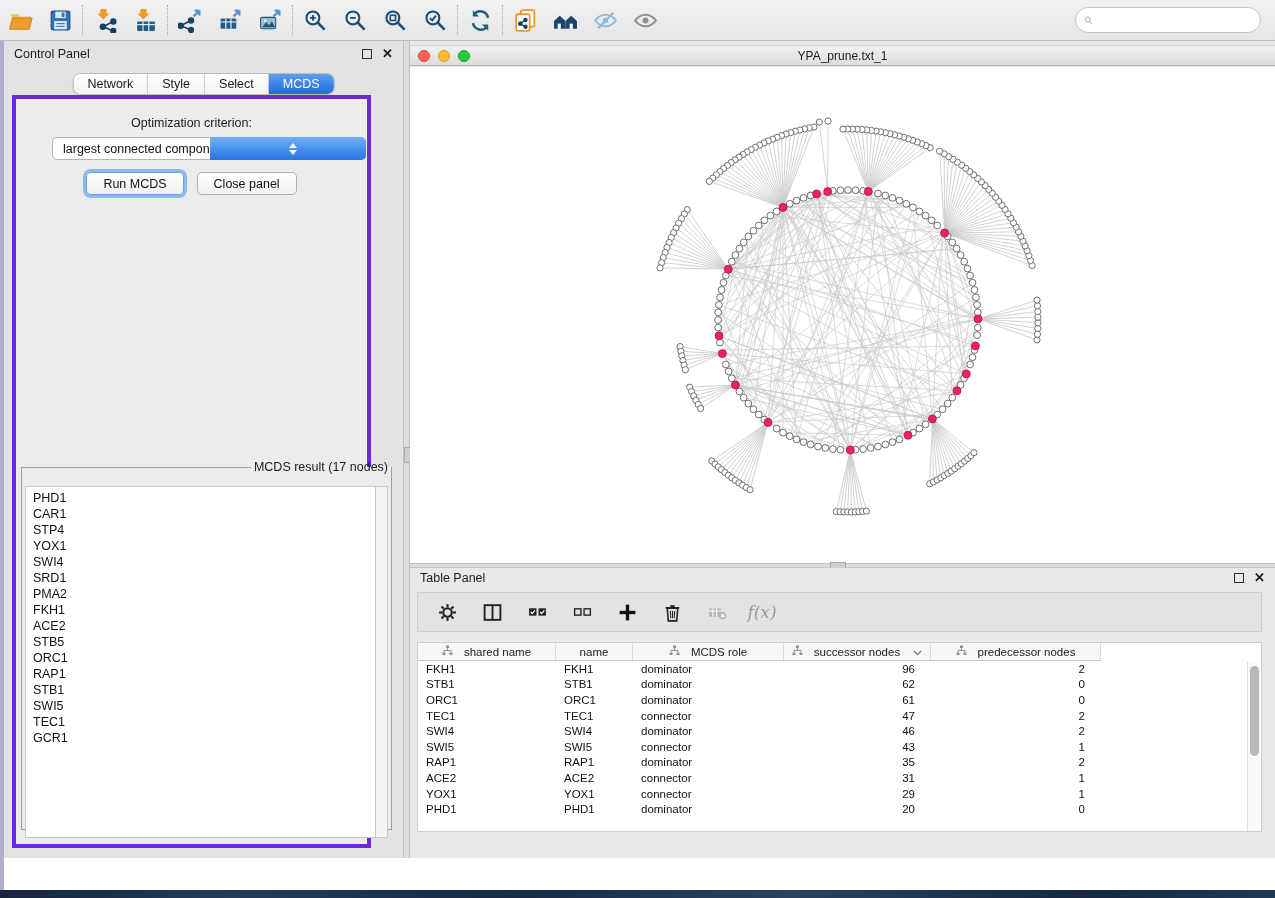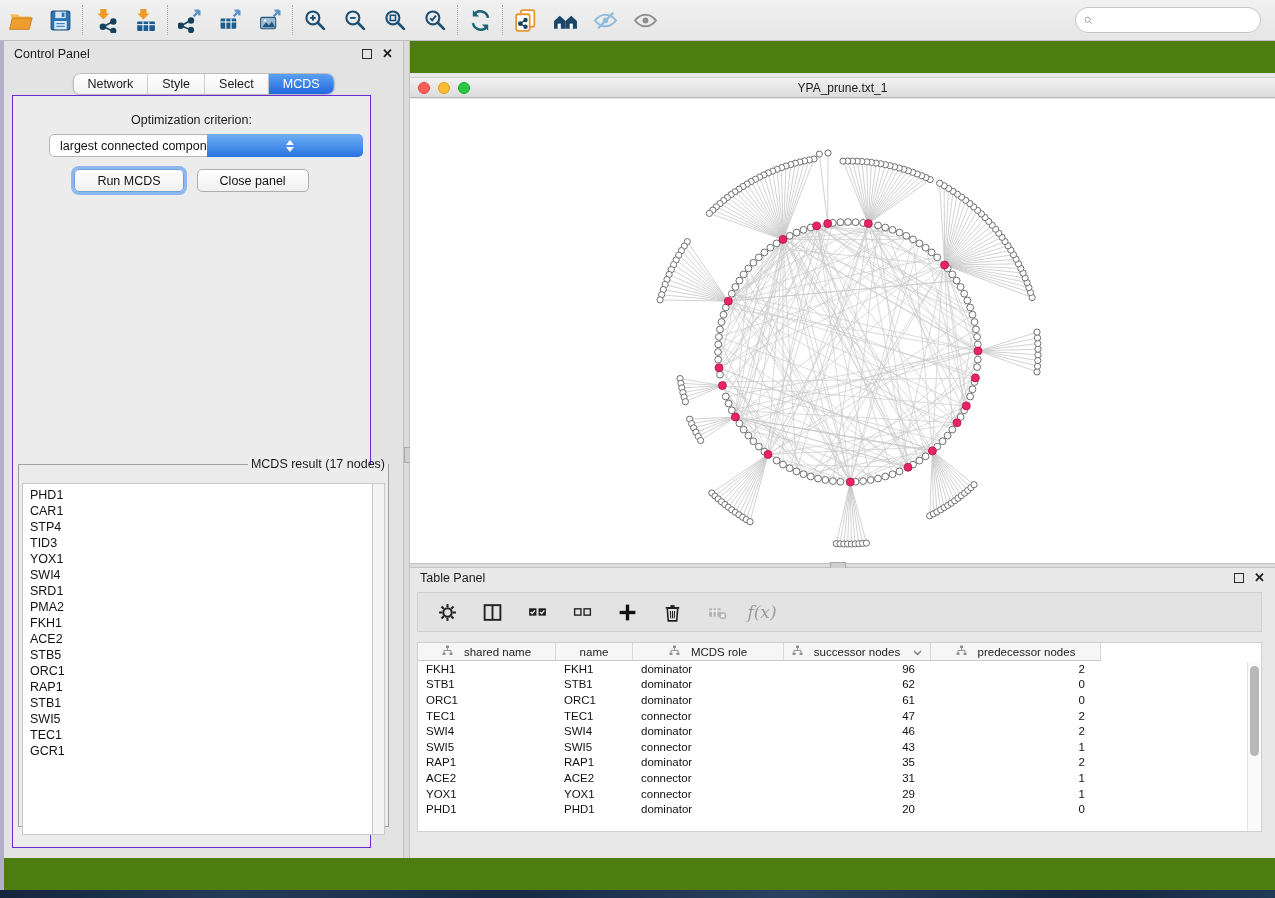--- a/index.html
+++ b/index.html
@@ -1,17 +1,17 @@
 <!DOCTYPE html>
 <html><head>
 <meta charset="utf-8">
 <style>
   html,body{margin:0;padding:0;background:#1b2c44;}
   *{box-sizing:border-box;font-family:"Liberation Sans",sans-serif;}
-  .app{position:relative;width:1275px;height:898px;background:#4d7c0f;overflow:hidden;}
+  .app{position:relative;width:1275px;height:898px;background:#ffffff;overflow:hidden;}
 
   
   .toolbar{position:absolute;left:0;top:0;width:1275px;height:41px;background:linear-gradient(#f1f1f1,#e6e6e6);border-bottom:1px solid #bdbdbd;display:flex;align-items:center;}
   .tb-group{display:flex;align-items:center;}
   .tb-icon{width:40px;height:34px;display:flex;align-items:center;justify-content:center;cursor:default;}
   .tb-sep{width:1px;height:30px;margin:0 2px;border-left:1px dotted #a9a9a9;}
   .search{position:absolute;right:14px;top:7px;width:186px;height:26px;background:#fff;border:1px solid #c4c4c4;border-radius:13px;display:flex;align-items:center;padding:0 8px;}
   .search input{border:none;outline:none;flex:1;font-size:12px;background:transparent;}
 
   
@@ -20,44 +20,44 @@
   
   .control-panel{position:absolute;left:4px;top:41px;width:399px;height:817px;background:#e3e3e3;}
   .panel-header{position:absolute;left:0;top:2px;width:100%;height:22px;display:flex;align-items:center;padding:0 10px;font-size:12.5px;color:#1c1c1c;}
   .panel-header .spacer{flex:1;}
   .float-btn{width:10px;height:10px;border:1.5px solid #2b2b2b;display:inline-block;margin-right:10px;}
   .close-btn{font-size:13px;font-weight:bold;color:#1c1c1c;line-height:10px;}
   .seg-tabs{position:absolute;top:32px;left:50%;transform:translateX(-50%);display:flex;height:22px;border:1px solid #bcbcbc;border-radius:8px;background:#fff;overflow:hidden;box-shadow:0 1px 1px rgba(0,0,0,.08);}
   .seg{padding:0 14px;font-size:12.5px;display:flex;align-items:center;color:#1a1a1a;border-right:1px solid #c8c8c8;background:linear-gradient(#ffffff,#f2f2f2);}
   .seg:last-child{border-right:none;}
   .seg.active{background:linear-gradient(#5aa0f0,#2268df);color:#fff;}
-  .cp-content{position:absolute;left:8px;top:54px;width:359px;height:753px;background:#ececec;border:1px solid #6d28d9;}
+  .cp-content{position:absolute;left:8px;top:54px;width:359px;height:753px;background:#ececec;border:4px solid #6d28d9;}
   .crit-label{position:absolute;top:17px;width:100%;text-align:center;font-size:12.5px;color:#1b1b1b;}
   .dropdown{position:absolute;top:38px;left:36px;width:314px;height:23px;background:#fff;border:1px solid #b5b5b5;border-radius:5px;display:flex;align-items:center;font-size:12.5px;color:#111;}
   .dropdown>span{padding-left:10px;flex:1;white-space:nowrap;overflow:hidden;}
   .stepper{width:19px;height:23px;margin-right:-1px;border-radius:0 5px 5px 0;background:linear-gradient(#6fb0f6,#2a74e2);display:flex;flex-direction:column;align-items:center;justify-content:center;gap:2px;}
   .stepper i{width:0;height:0;border-left:4px solid transparent;border-right:4px solid transparent;display:block;}
   .stepper .up{border-bottom:5px solid #fff;}
   .stepper .dn{border-top:5px solid #fff;}
   .btn-row{position:absolute;top:73px;width:100%;display:flex;justify-content:center;gap:13px;}
-  .mac-btn{height:23px;padding:0 22px;font-size:12.5px;color:#111;background:linear-gradient(#ffffff,#f0f0f0);border:1px solid #aeaeae;border-radius:5px;}
+  .mac-btn{height:23px;padding:0 16px;font-size:12.5px;color:#111;background:linear-gradient(#ffffff,#f0f0f0);border:1px solid #aeaeae;border-radius:5px;}
   .mac-btn.focus{box-shadow:0 0 0 3px #8cb8ef;border-color:#6f9fd8;}
   .result-box{position:absolute;left:5px;top:361px;width:371px;height:370px;border:1px solid #9f9f9f;margin:0;padding:2px;background:#ececec;}
   .result-box legend{font-size:12.5px;color:#1b1b1b;padding:0 3px;margin-left:2px;text-align:right;}
   .result-list{position:absolute;left:3px;top:12px;width:352px;height:352px;background:#fff;border:1px solid #c9c9c9;border-right:none;padding:3px 0 0 7px;font-size:12.5px;line-height:16px;color:#111;overflow:hidden;}
   .result-scroll{position:absolute;right:3px;top:12px;width:13px;height:352px;background:#f4f4f4;border:1px solid #c9c9c9;}
 
   
   .vsplit{position:absolute;left:403px;top:41px;width:7px;height:817px;background:#dcdcdc;border-left:1px solid #c2c2c2;border-right:1px solid #c2c2c2;}
   .vsplit .grip{position:absolute;top:406px;left:0px;width:7px;height:16px;background:#cfcfcf;border:1px solid #aaa;}
   .hsplit{position:absolute;left:410px;top:563px;width:865px;height:5px;background:#dcdcdc;border-top:1px solid #c2c2c2;border-bottom:1px solid #c2c2c2;}
   .hsplit .grip-h{position:absolute;left:420px;top:-2px;width:16px;height:8px;background:#cfcfcf;border:1px solid #aaa;}
 
   
-  .network-panel{position:absolute;left:410px;top:41px;width:865px;height:522px;background:#e8e8e8;margin-top:32px;}
+  .network-panel{position:absolute;left:410px;top:41px;width:865px;height:522px;background:#e8e8e8;}
   .net-title{position:absolute;left:0;top:4px;width:100%;height:21px;background:linear-gradient(#f2f2f2,#dcdcdc);border-top:1px solid #cfcfcf;border-bottom:1px solid #b5b5b5;display:flex;align-items:center;padding:0 8px;}
   .tl{width:12px;height:12px;border-radius:50%;margin-right:8px;}
   .tl.red{background:#ff5f57;border:1px solid #e0443e;}
   .tl.yel{background:#febc2e;border:1px solid #d89e24;}
   .tl.grn{background:#28c840;border:1px solid #1ea62f;}
   .net-title .title{position:absolute;left:0;width:100%;text-align:center;font-size:12px;color:#1a1a1a;}
   .net-canvas{position:absolute;left:0;top:26px;width:865px;height:496px;background:#fff;}
 
   
   .table-panel{position:absolute;left:410px;top:568px;width:865px;height:290px;background:#e8e8e8;}
@@ -275,21 +275,20 @@
       <div class="btn-row">
         <button class="mac-btn focus">Run MCDS</button>
         <button class="mac-btn">Close panel</button>
       </div>
       <fieldset class="result-box">
         <legend>MCDS result (17 nodes)</legend>
         <div class="result-list" id="result-list">
             <div>PHD1</div>
             <div>CAR1</div>
             <div>STP4</div>
-            <div>TID3</div>
             <div>YOX1</div>
             <div>SWI4</div>
             <div>SRD1</div>
             <div>PMA2</div>
             <div>FKH1</div>
             <div>ACE2</div>
             <div>STB5</div>
             <div>ORC1</div>
             <div>RAP1</div>
             <div>STB1</div>

